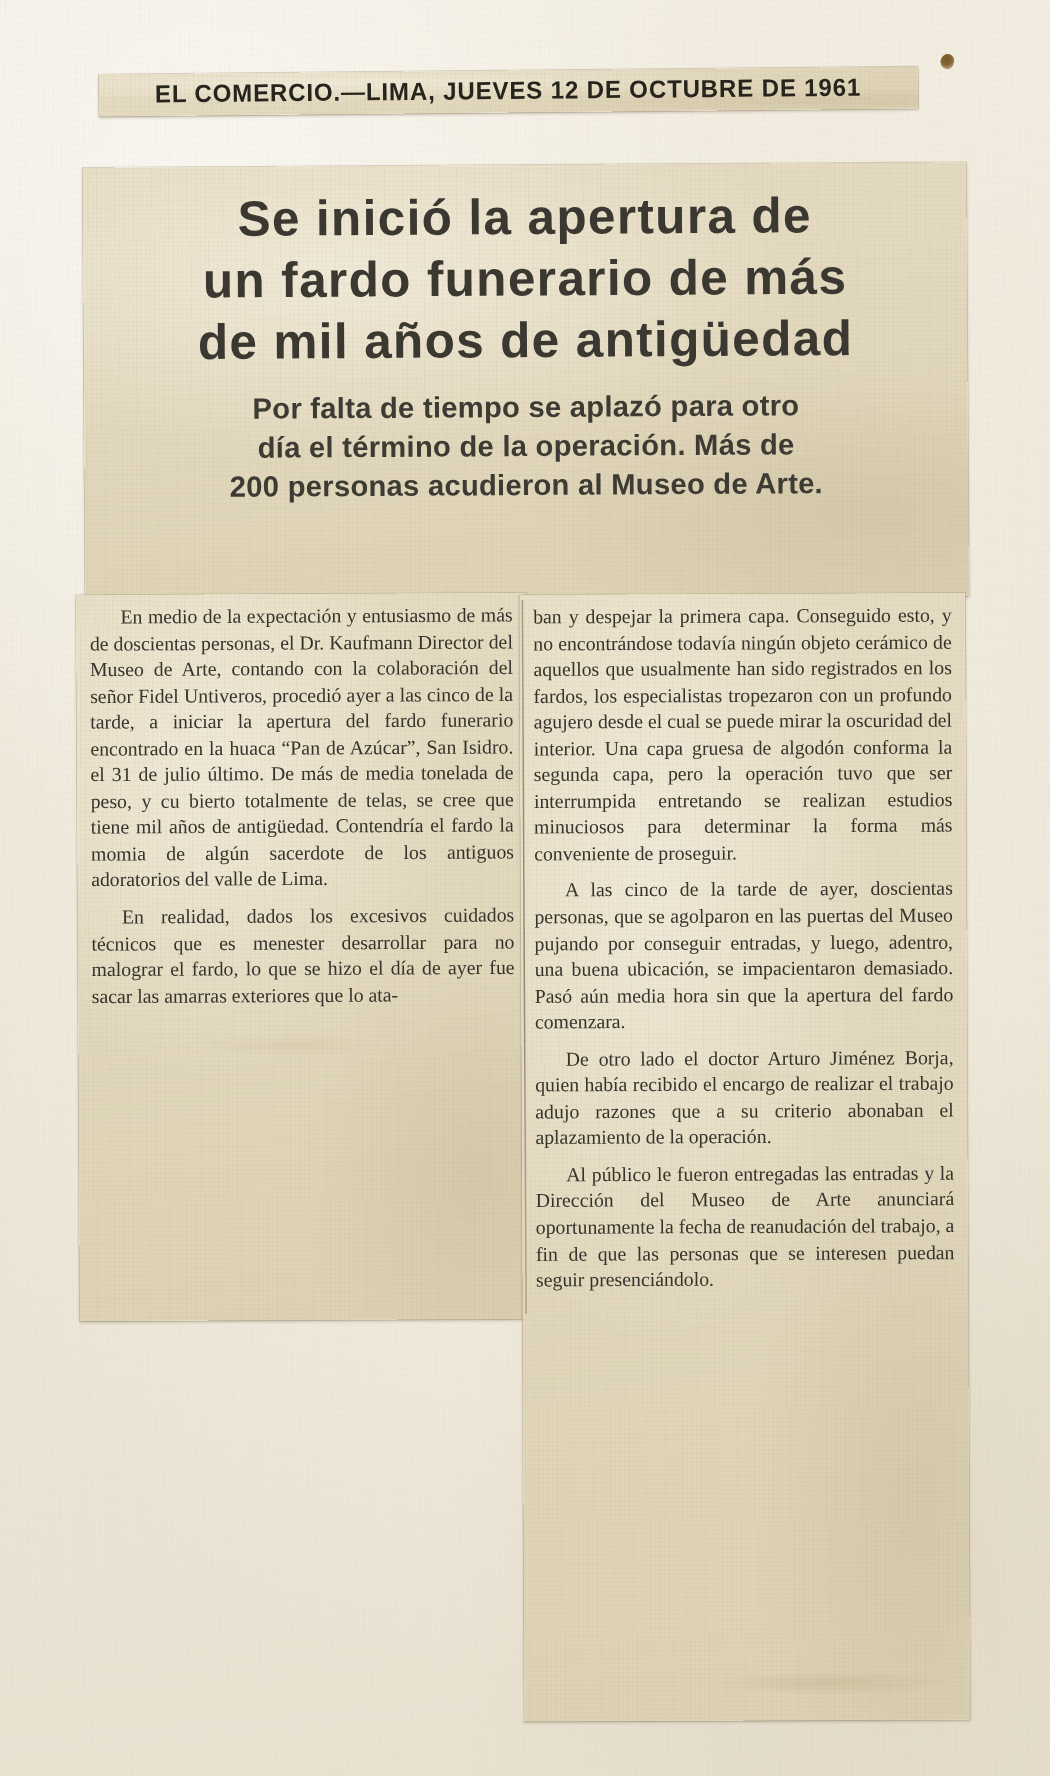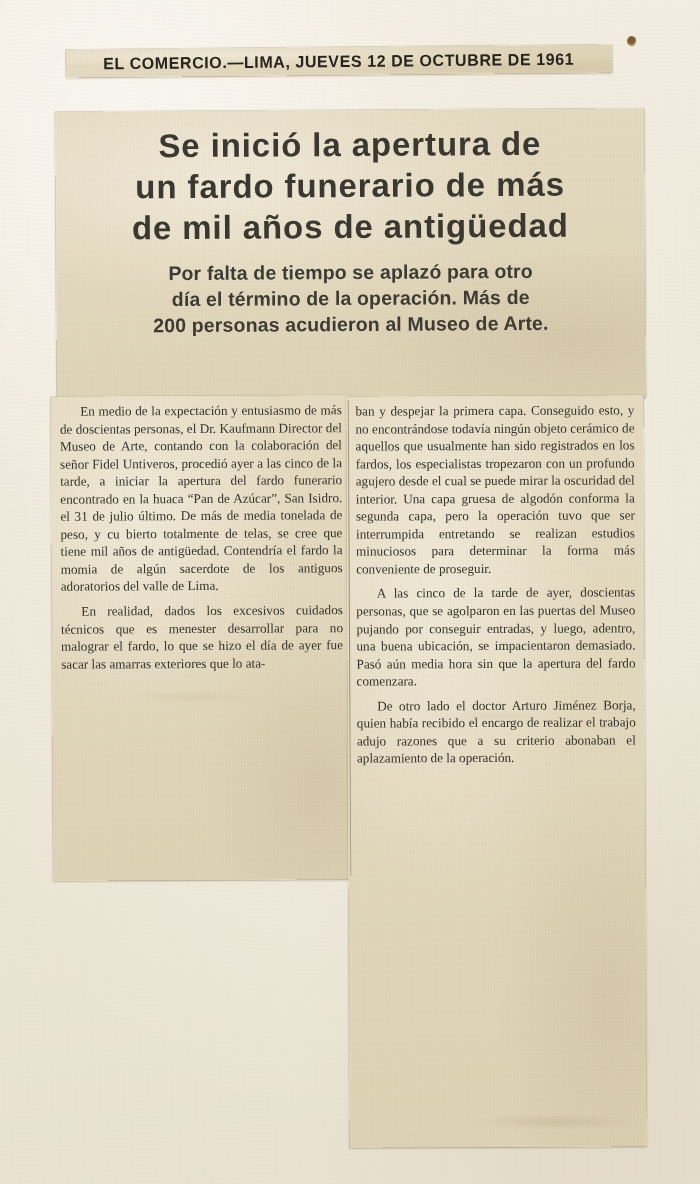--- a/index.html
+++ b/index.html
@@ -235,20 +235,21 @@
       <p>En medio de la expectación y entusiasmo de más de doscientas personas, el Dr. Kaufmann Director del Museo de Arte, contando con la colaboración del señor Fidel Untiveros, procedió ayer a las cinco de la tarde, a iniciar la apertura del fardo funerario encontrado en la huaca “Pan de Azúcar”, San Isidro. el 31 de julio último. De más de media tonelada de peso, y cu bierto totalmente de telas, se cree que tiene mil años de antigüedad. Contendría el fardo la momia de algún sacerdote de los antiguos adoratorios del valle de Lima.</p>
       <p>En realidad, dados los excesivos cuidados técnicos que es menester desarrollar para no malograr el fardo, lo que se hizo el día de ayer fue sacar las amarras exteriores que lo ata-</p>
     </div>
   </div>
 
   <div class="clip" id="col-right-clip">
     <div class="inner bodycol">
       <p class="cont">ban y despejar la primera capa. Conseguido esto, y no encontrándose todavía ningún objeto cerámico de aquellos que usualmente han sido registrados en los fardos, los especialistas tropezaron con un profundo agujero desde el cual se puede mirar la oscuridad del interior. Una capa gruesa de algodón conforma la segunda capa, pero la operación tuvo que ser interrumpida entretando se realizan estudios minuciosos para determinar la forma más conveniente de proseguir.</p>
       <p>A las cinco de la tarde de ayer, doscientas personas, que se agolparon en las puertas del Museo pujando por conseguir entradas, y luego, adentro, una buena ubicación, se impacientaron demasiado. Pasó aún media hora sin que la apertura del fardo comenzara.</p>
       <p>De otro lado el doctor Arturo Jiménez Borja, quien había recibido el encargo de realizar el trabajo adujo razones que a su criterio abonaban el aplazamiento de la operación.</p>
+      <p>Al público le fueron entregadas las entradas y la Dirección del Museo de Arte anunciará oportunamente la fecha de reanudación del trabajo, a fin de que las personas que se interesen puedan seguir presenciándolo.</p>
     </div>
   </div>
 
   <div id="col-rule"></div>
 
   <div class="smudge" id="smudge-a"></div>
   <div class="smudge" id="smudge-b"></div>
   <div class="smudge" id="smudge-c"></div>
 
 </div>

